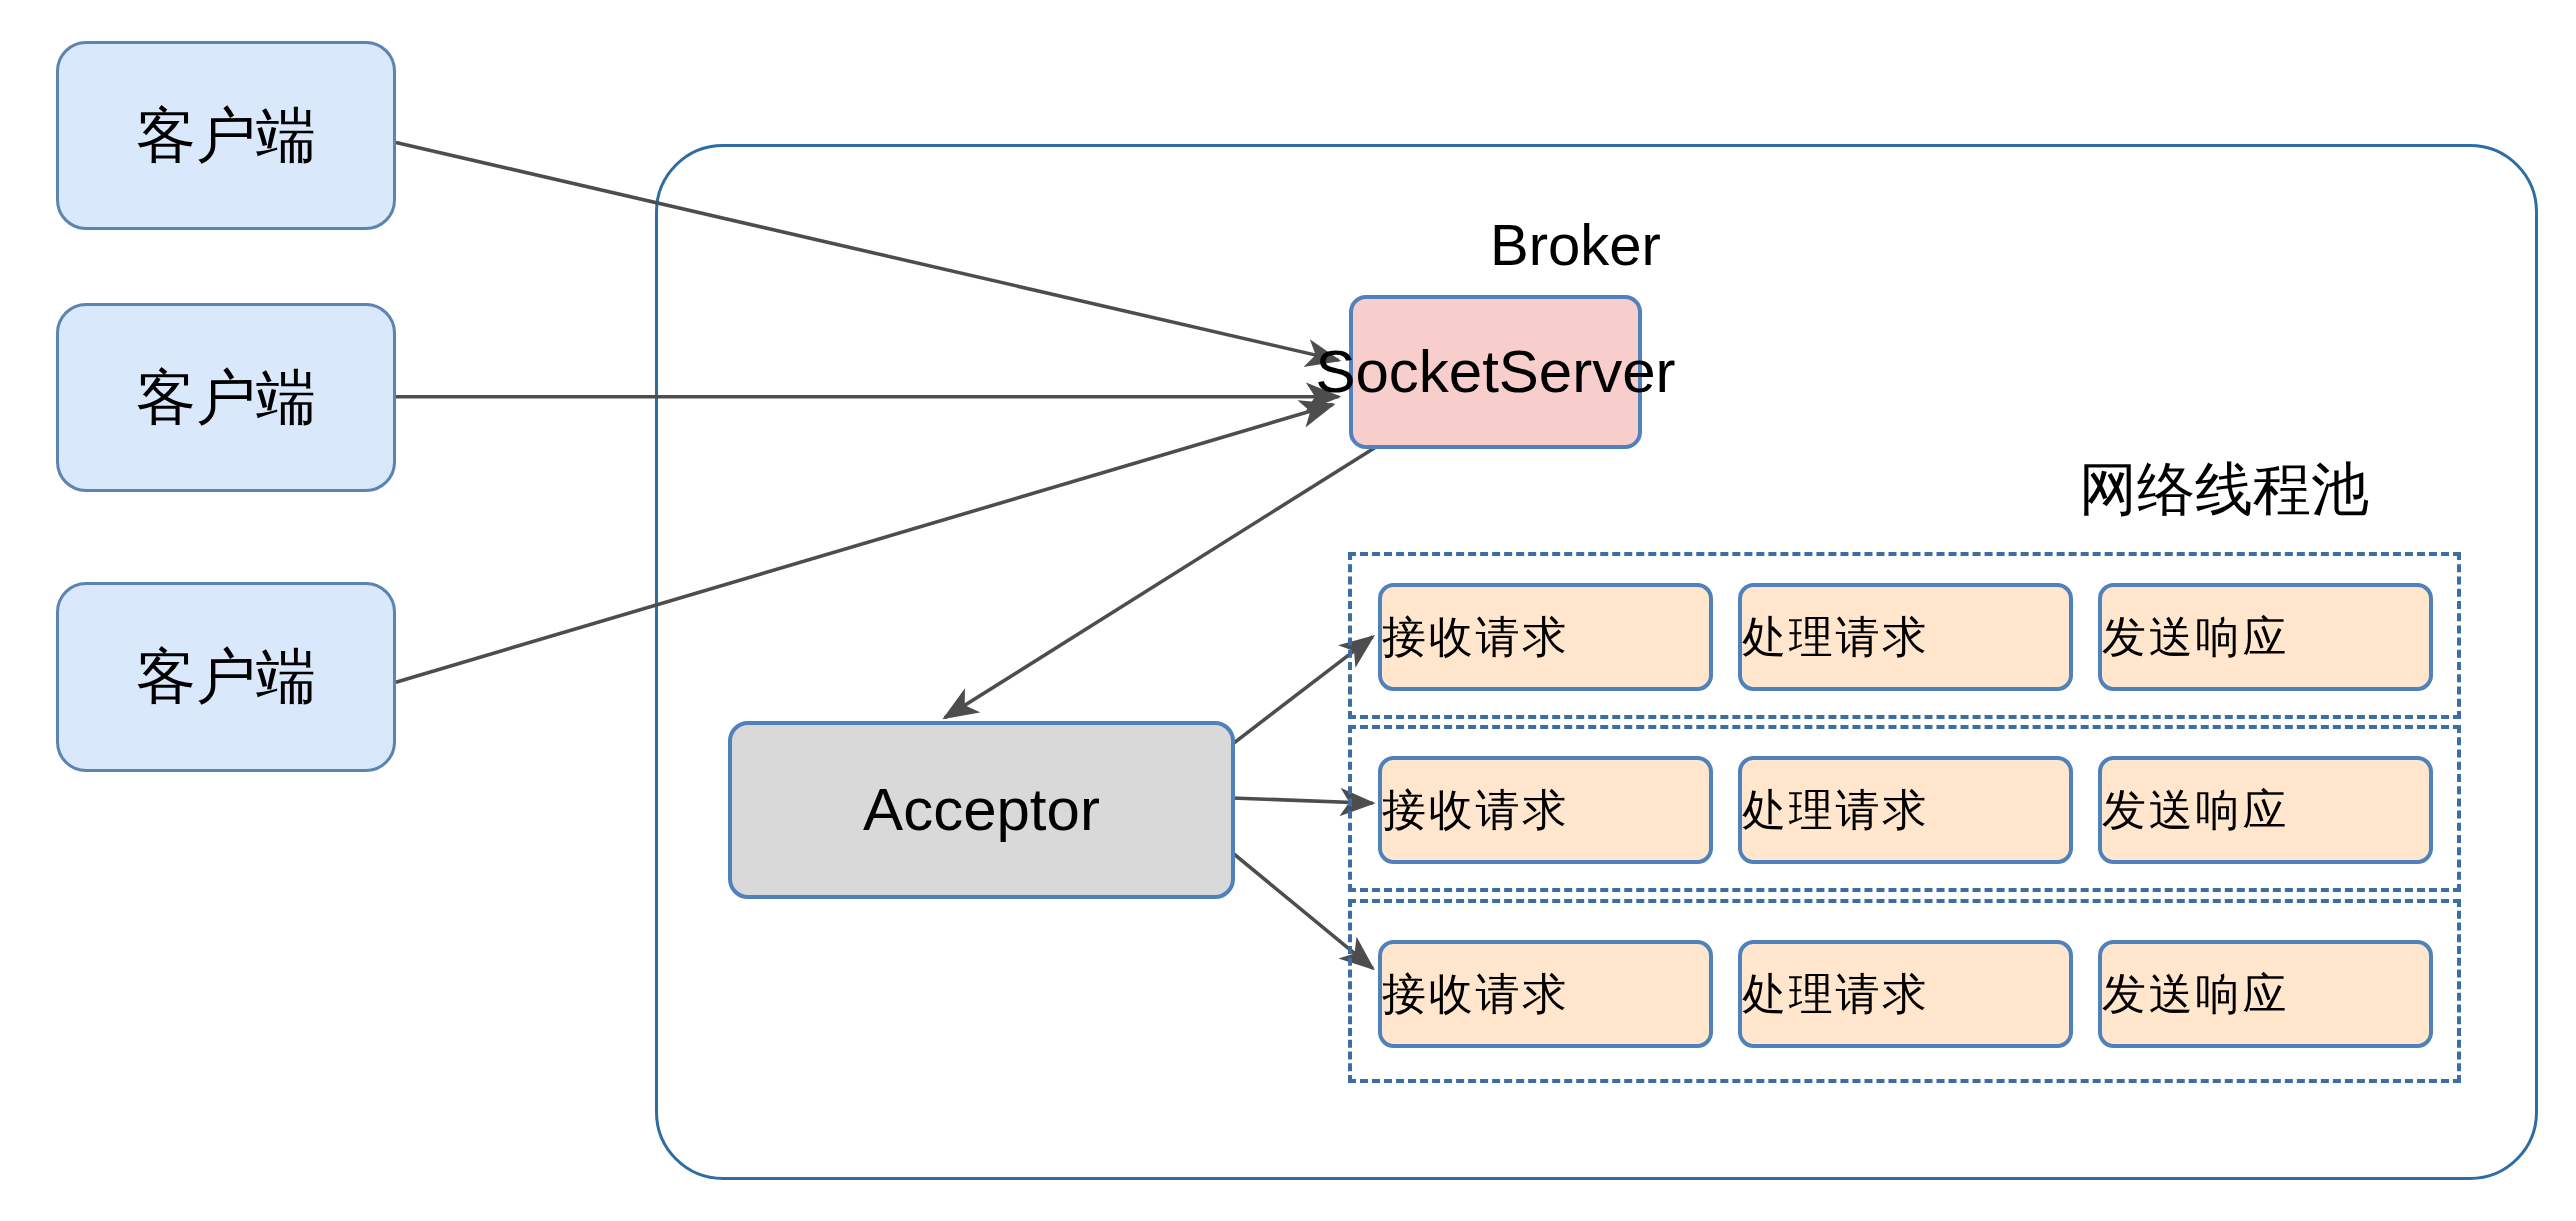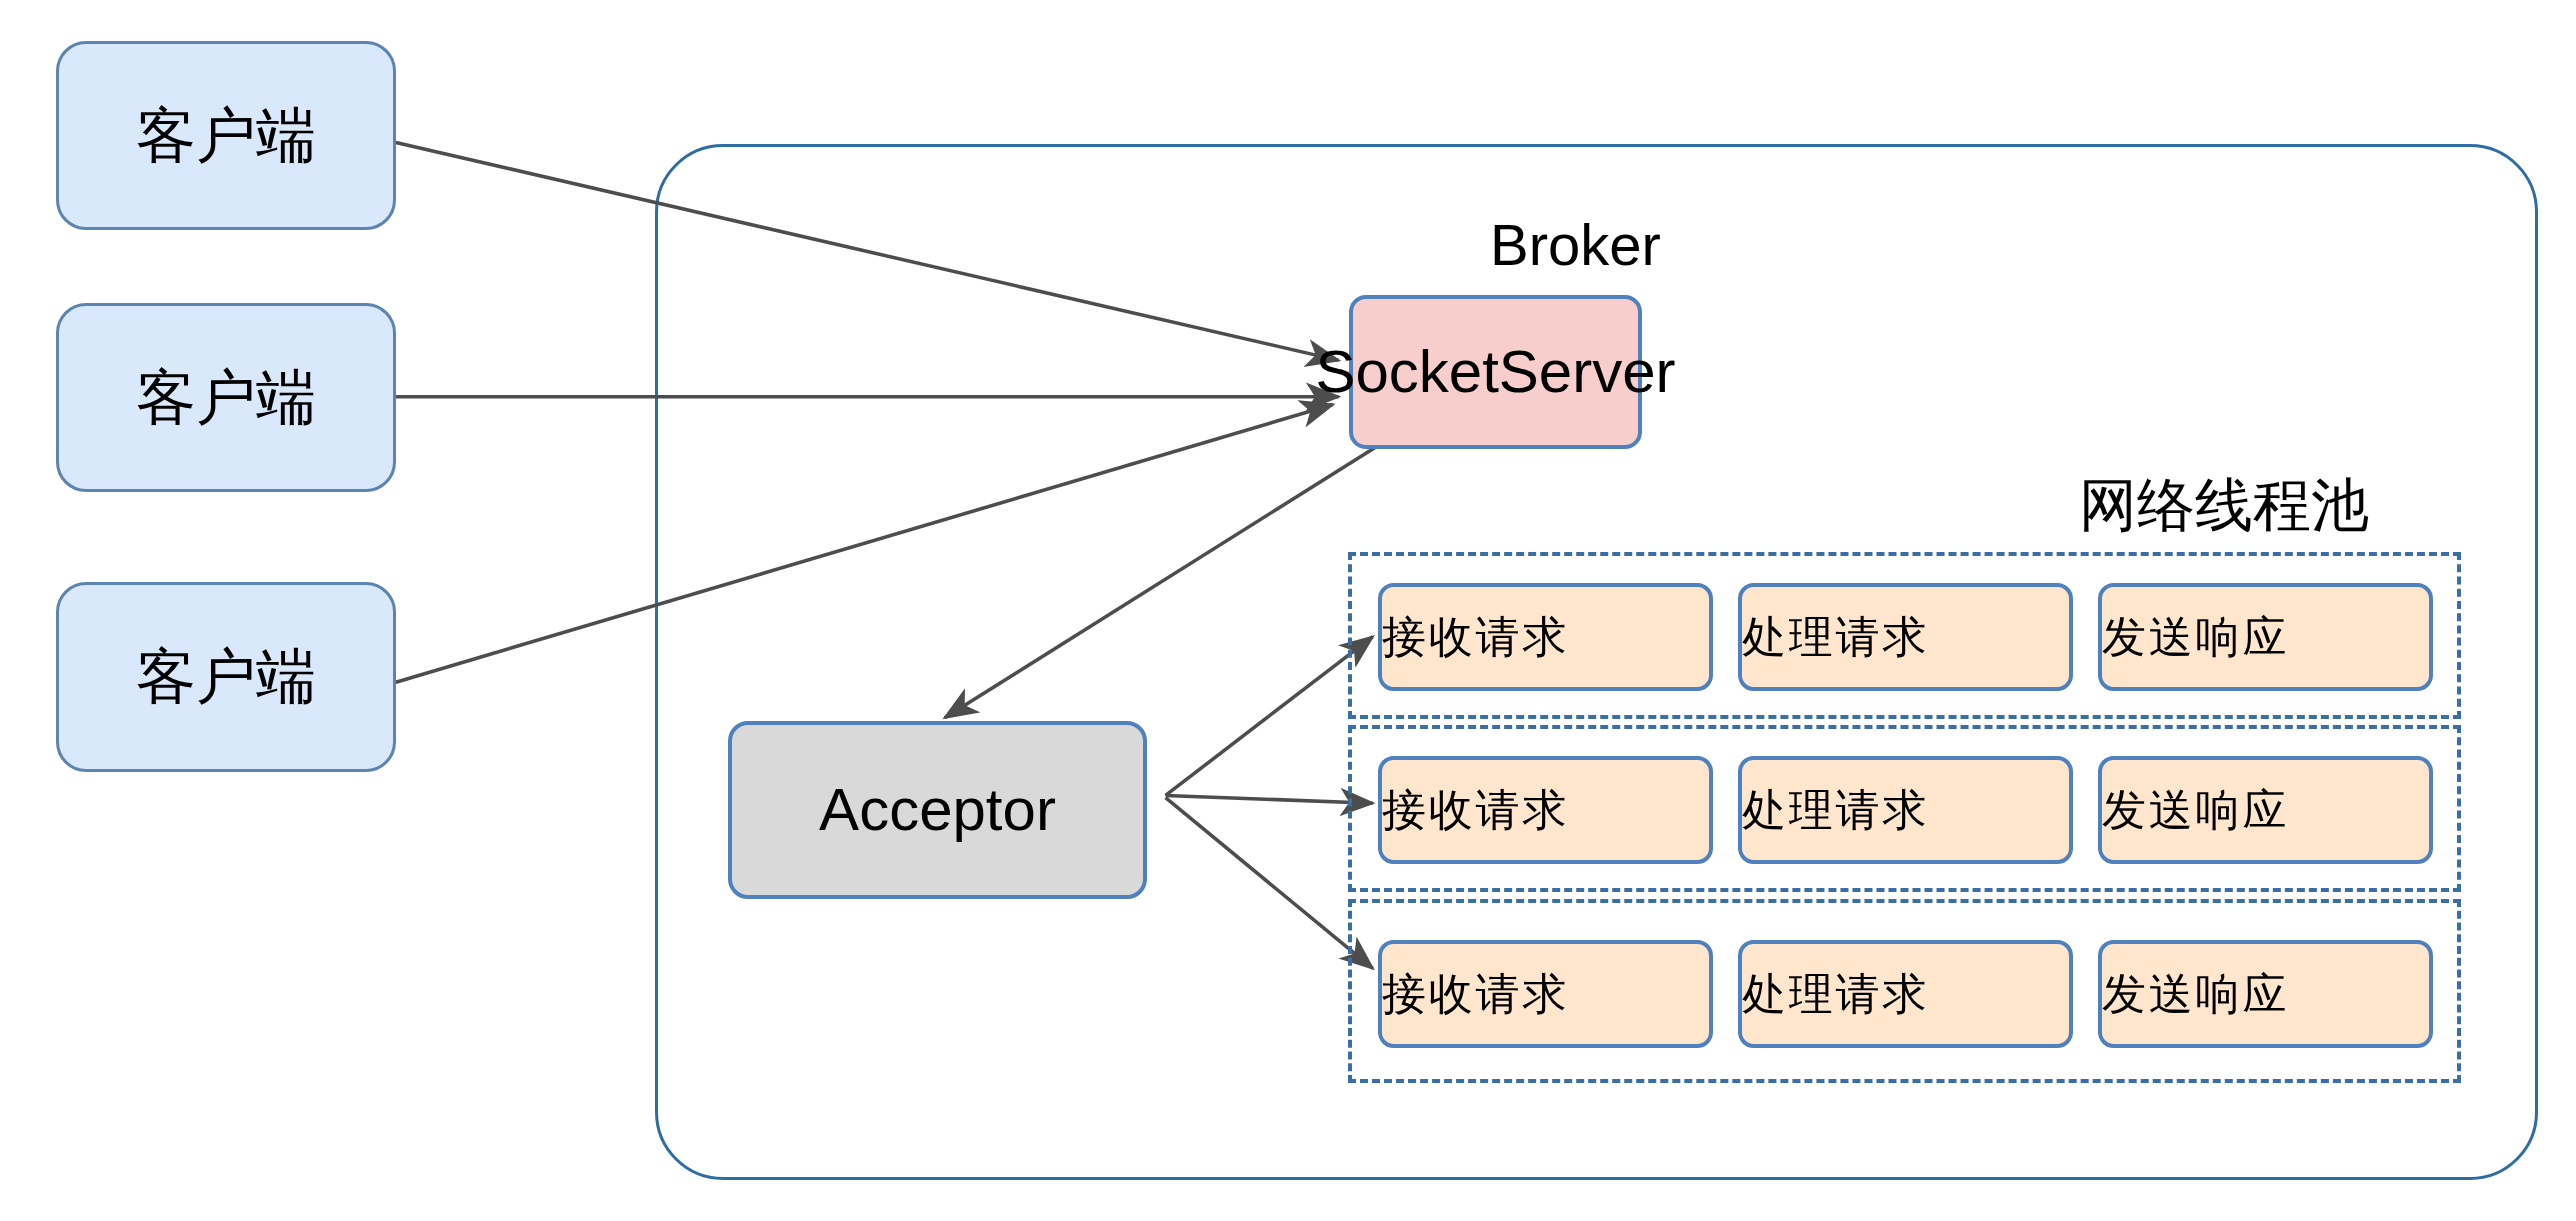--- a/index.html
+++ b/index.html
@@ -130,25 +130,25 @@
   <div class="node client-box" style="left:56px; top:582px; width:340px; height:190px;">
     <span>客户端</span>
   </div>
 
   <div class="broker-title" style="left:1490px; top:211px;">Broker</div>
 
   <div class="node socketserver-box" style="left:1349px; top:295px; width:293px; height:154px;">
     <span>SocketServer</span>
   </div>
 
-  <div class="node acceptor-box" style="left:728px; top:721px; width:419px; height:178px;">
+  <div class="node acceptor-box" style="left:728px; top:721px; width:507px; height:178px;">
     <span>Acceptor</span>
   </div>
 
-  <div class="pool-title" style="left:2079px; top:451px;margin-top:16px;">网络线程池</div>
+  <div class="pool-title" style="left:2079px; top:451px;">网络线程池</div>
 
   <div class="thread-row" style="left:1348px; top:552px; width:1113px; height:167px;">
     <div class="stage-box" style="left:26px; top:27px; width:335px; height:108px;">
       <span>接收请求</span>
     </div>
     <div class="stage-box" style="left:386px; top:27px; width:335px; height:108px;">
       <span>处理请求</span>
     </div>
     <div class="stage-box" style="left:746px; top:27px; width:335px; height:108px;">
       <span>发送响应</span>

